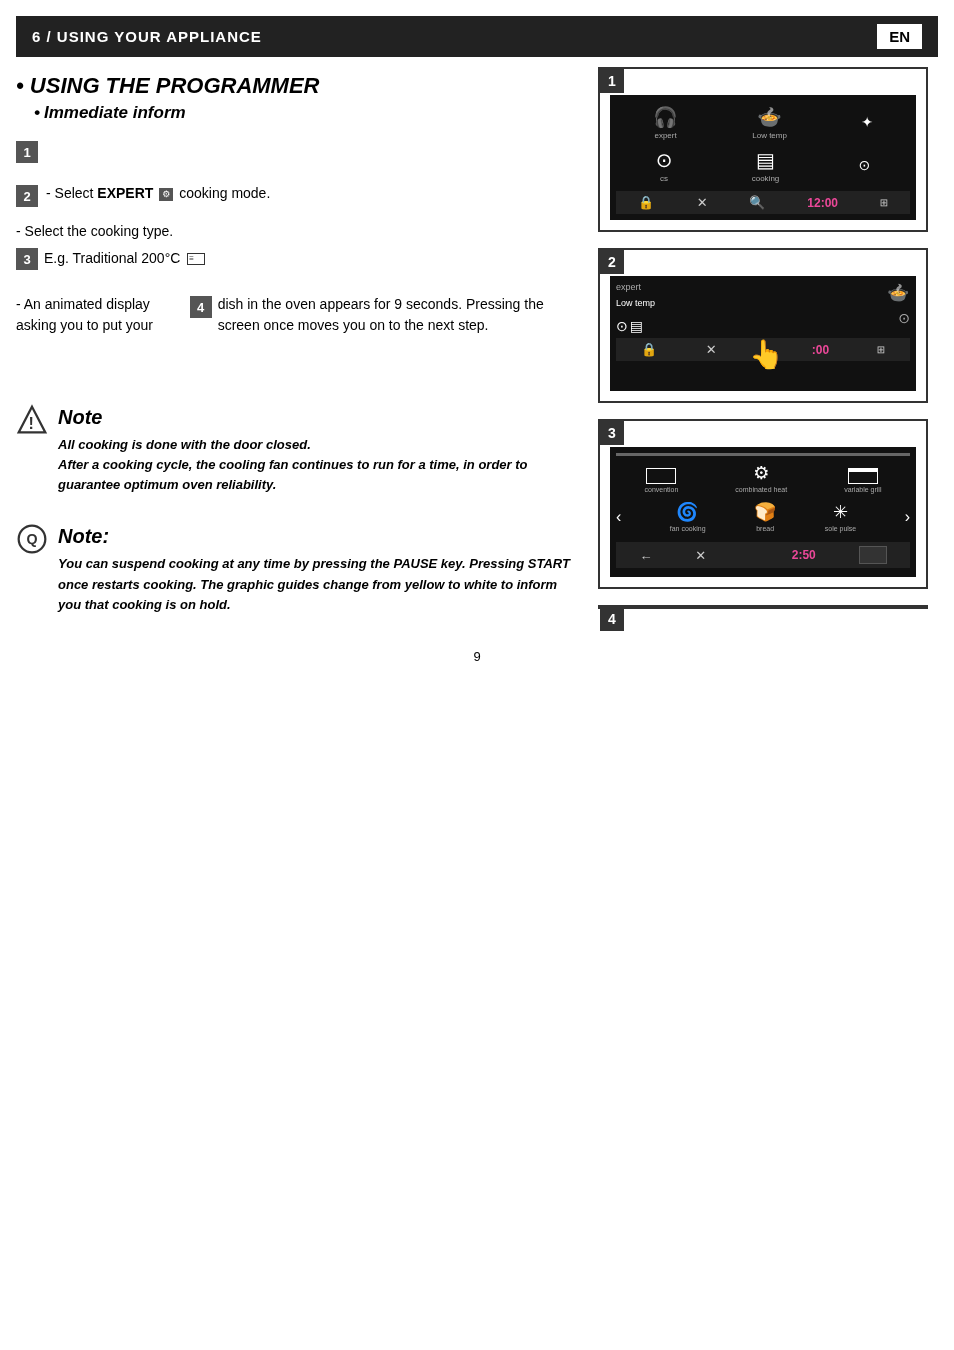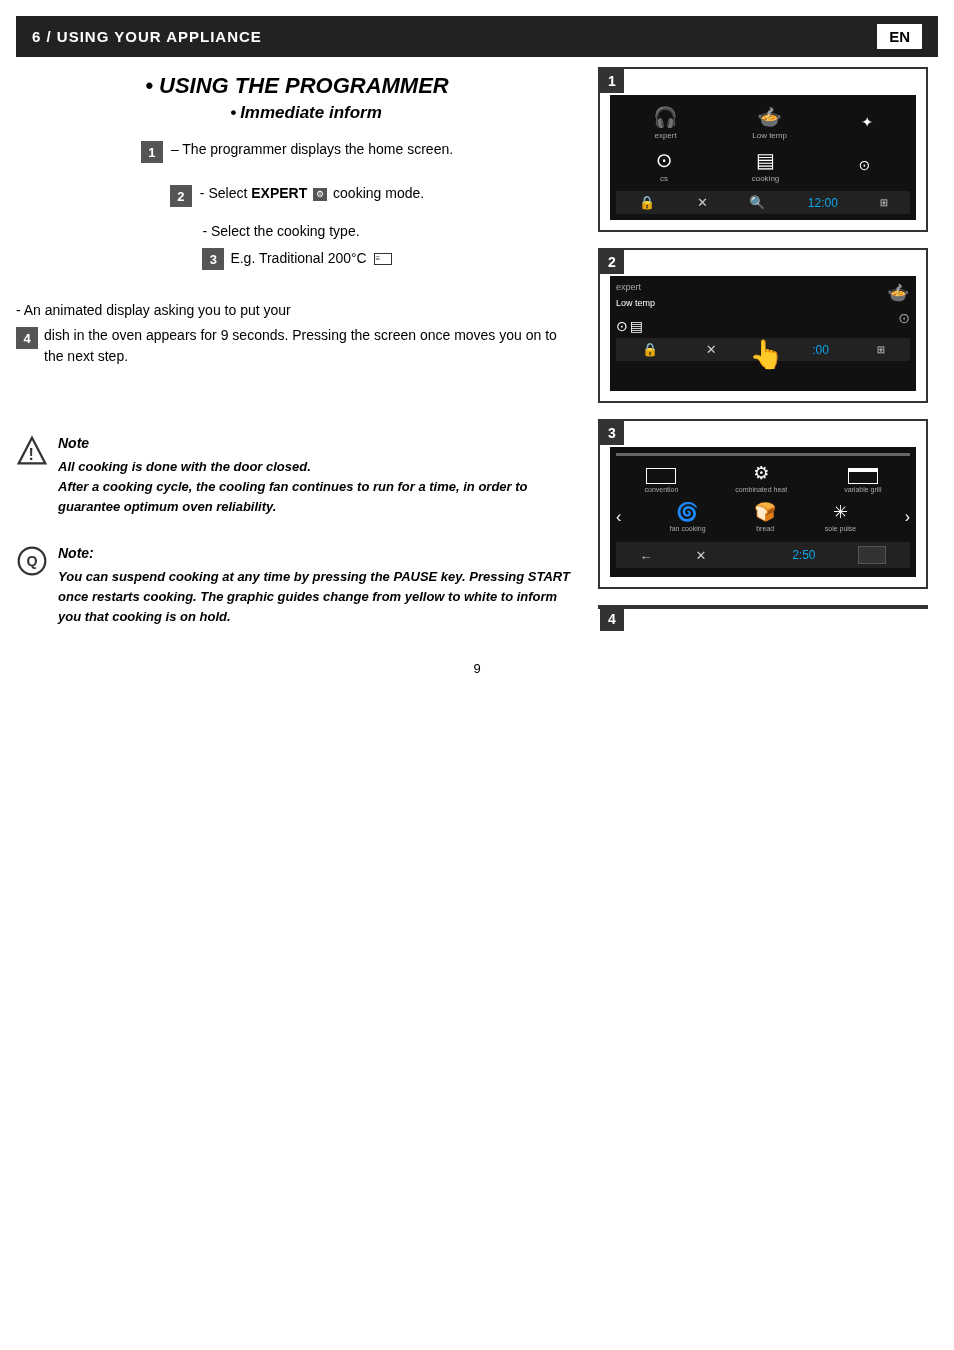--- a/index.html
+++ b/index.html
@@ -43,21 +43,20 @@
       padding: 10px 16px;
       gap: 20px;
     }
 
     
     .left-col {
       flex: 1;
       display: flex;
       flex-direction: column;
       gap: 0;
-      align-items: center;
     }
 
     
     .right-col {
       width: 340px;
       display: flex;
       flex-direction: column;
       gap: 16px;
     }
 
@@ -130,21 +129,21 @@
     }
     .note-text {
       font-size: 13px;
       font-style: italic;
       font-weight: bold;
       line-height: 1.55;
     }
     .note-title {
       font-style: italic;
       font-weight: bold;
-      font-size: 14px;
+      font-size: 20px;
       display: block;
       margin-bottom: 2px;
     }
 
     
     .screen-panel {
       border: 2px solid #333;
       background: #fff;
       position: relative;
       width: 330px;
@@ -208,23 +207,23 @@
       align-items: center;
       background: #222;
       padding: 4px 2px;
       margin-top: 4px;
     }
     .s1-bottom-icon {
       color: #ccc;
       font-size: 13px;
     }
     .s1-time {
-      color: #0ea5e9;
+      color: #ec4899;
       font-size: 12px;
-      font-weight: normal;
+      font-weight: bold;
     }
     .s1-grid-icon {
       color: #ccc;
       font-size: 10px;
       letter-spacing: -1px;
     }
 
     
     .s2-inner {
       background: #111;
@@ -389,21 +388,21 @@
       flex-direction: row;
       align-items: flex-start;
       gap: 8px;
       margin-bottom: 14px;
     }
     .step3-block {
       display: flex;
       flex-direction: row;
       align-items: flex-start;
       gap: 8px;
-      margin-bottom: 30px;
+      margin-bottom: 24px;
     }
     .step4-block {
       display: flex;
       flex-direction: row;
       align-items: flex-start;
       gap: 8px;
       margin-bottom: 14px;
     }
 
     
@@ -447,23 +446,20 @@
 <div class="main-content">
 
   <div class="left-col">
 
     <div class="section-heading section-heading-bullet">USING THE PROGRAMMER</div>
 
     <div class="sub-heading">Immediate inform</div>
 
     <div class="step1-block">
       <div class="step-badge">1</div>
-      <div class="step-text">
-        – The programmer displays the home screen.
-      </div>
     </div>
 
     <div class="step2-block">
       <div class="step-badge">2</div>
       <div class="step-text">
         - Select <strong>EXPERT</strong> <span class="expert-badge-inline">⚙</span> cooking mode.
       </div>
     </div>
 
     <div class="step3-block">
@@ -472,21 +468,21 @@
         <div style="display:flex; flex-direction:row; align-items:center; gap:6px;">
           <div class="step-badge">3</div>
           <div class="step-text">
             E.g. Traditional 200°C <span class="grill-inline"></span>
           </div>
         </div>
       </div>
     </div>
 
     <div class="step4-block">
-      <div style="display:flex; flex-direction:column; gap:4px; flex:1;">
+      <div style="display:flex; flex-direction:row; gap:4px; flex:1;">
         <div class="step-text">- An animated display asking you to put your</div>
         <div style="display:flex; flex-direction:row; align-items:flex-start; gap:6px;">
           <div class="step-badge">4</div>
           <div class="step-text">
             dish in the oven appears for 9 seconds. Pressing the screen once moves you on to the next step.
           </div>
         </div>
       </div>
     </div>
 

